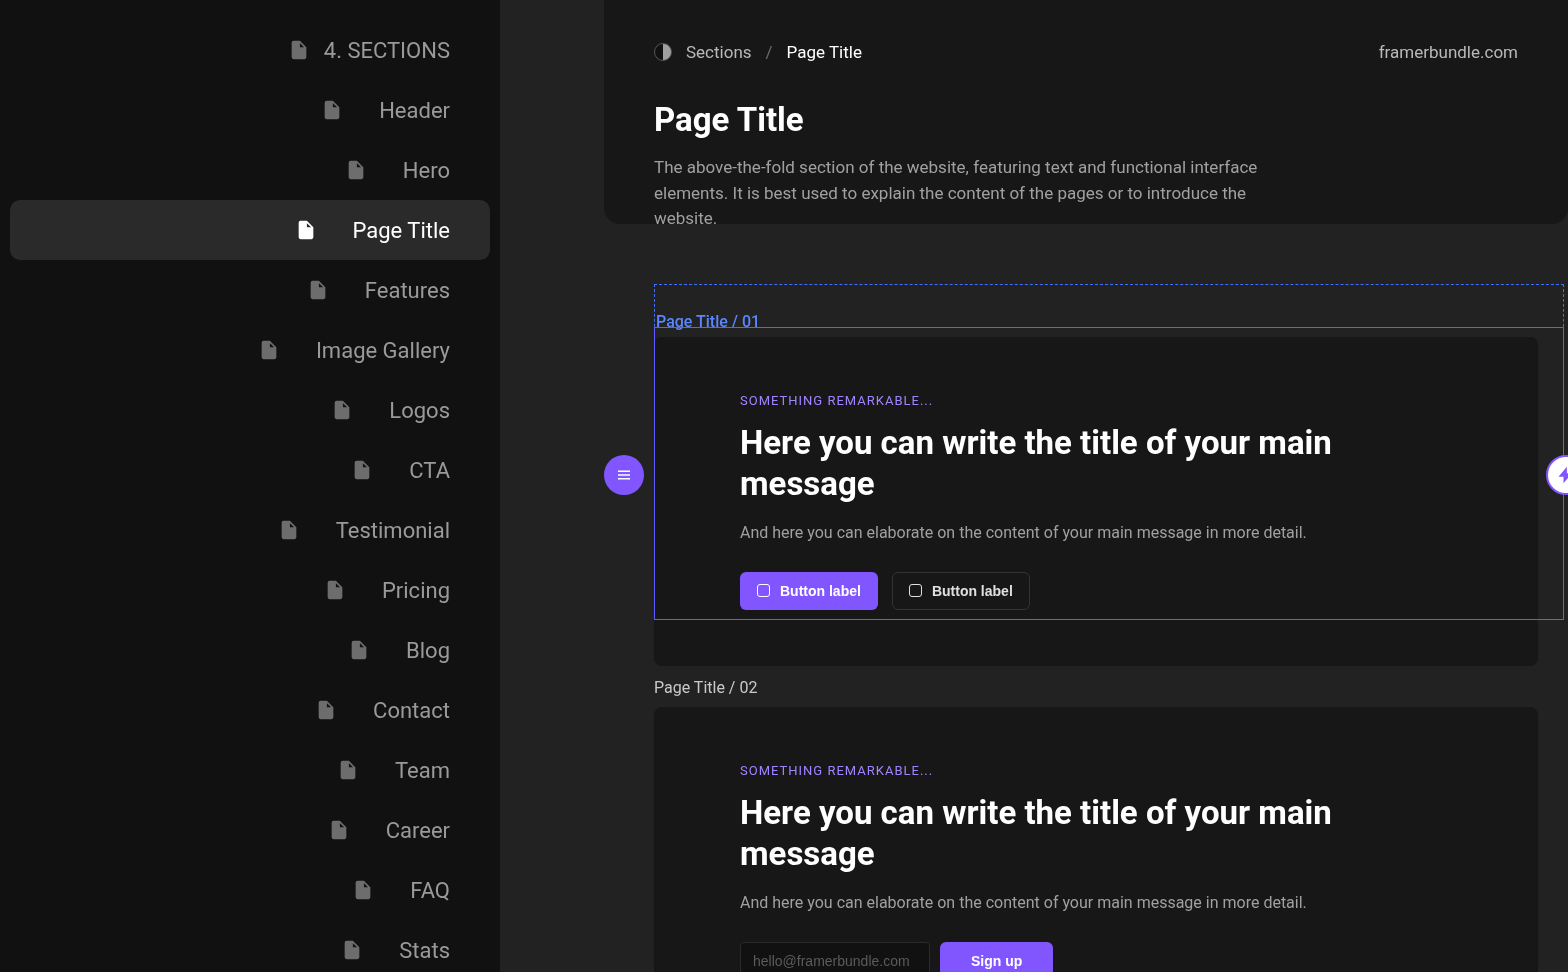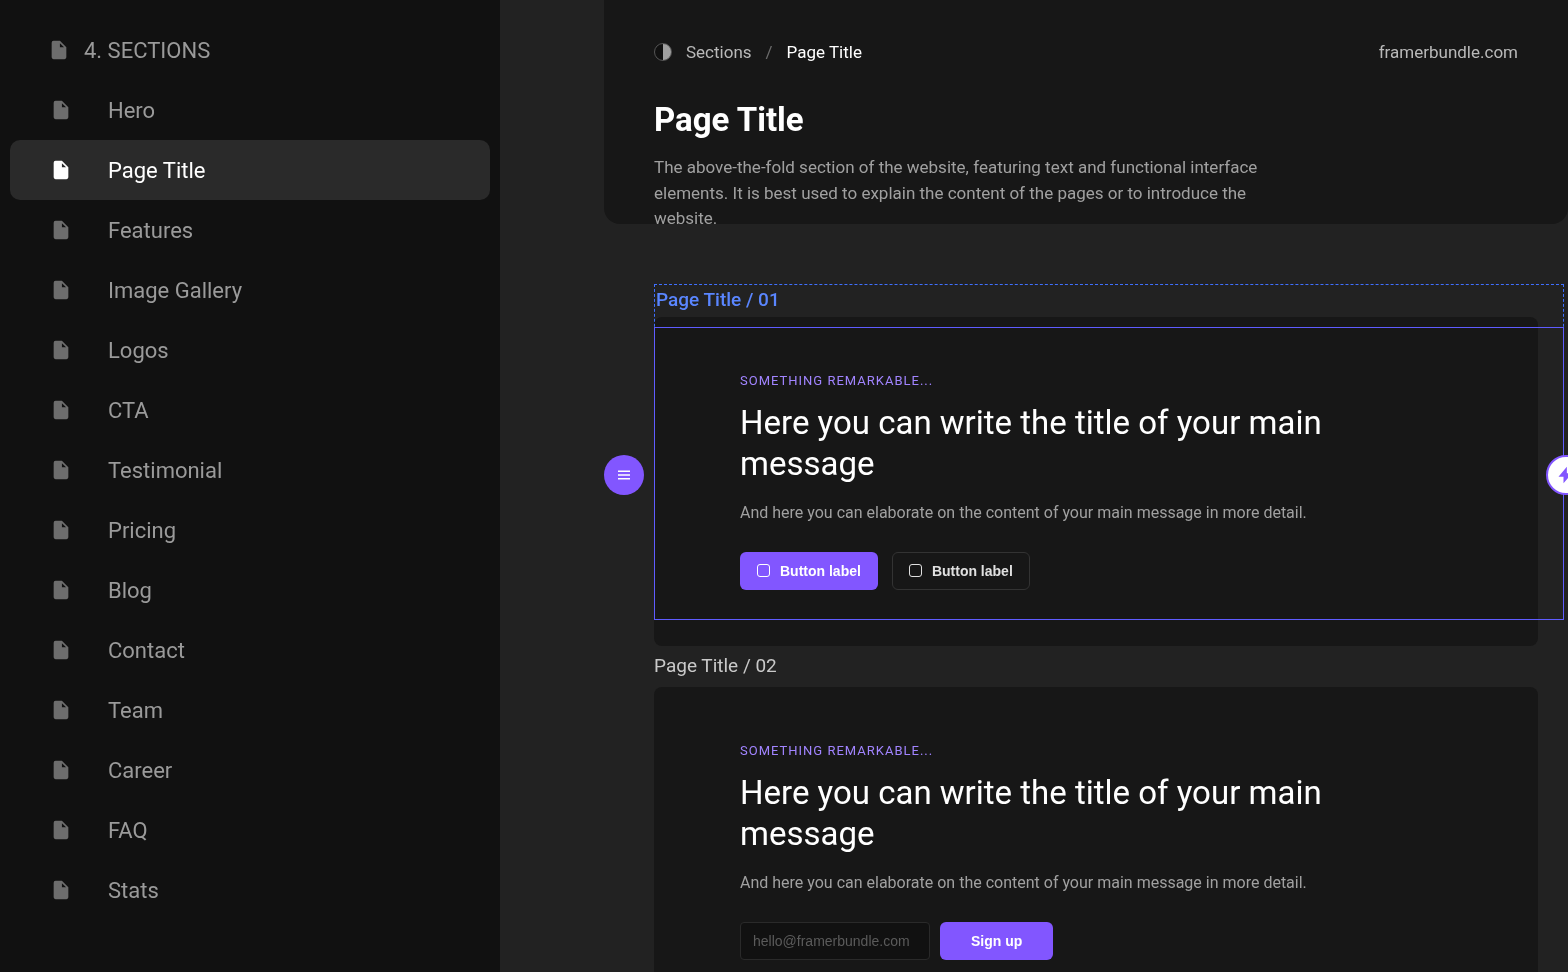--- a/index.html
+++ b/index.html
@@ -28,20 +28,21 @@
   .sidebar-item {
     display: flex;
     align-items: center;
     gap: 24px;
     height: 60px;
     border-radius: 10px;
     padding: 0 40px 0 38px;
     font-size: 22px;
     color: #9a9a9a;
     cursor: pointer;
+    justify-content: flex-end;
   }
   .sidebar-item.section-header .label { margin-left: -10px; }
   .sidebar-item .icon { width: 22px; height: 22px; flex: 0 0 22px; display: flex; }
   .sidebar-item.child { padding-left: 40px; }
   .sidebar-item.child .icon { margin-right: 36px; }
   .sidebar-item.child .label { margin-left: -24px; }
   .sidebar-item.active {
     background: #2a2a2a;
     color: #ffffff;
   }
@@ -126,43 +127,44 @@
     color: #a0a0a0;
     max-width: 640px;
   }
 
   
   .section {
     position: absolute;
     left: 50px;
   }
   .section .section-label {
-    font-size: 19px;
+    font-size: 16px;
     color: #c9c9c9;
     margin-bottom: 10px;
+    margin-top: 24px;
   }
   .section .section-body {
     background: #171717;
     border-radius: 8px;
     padding: 56px 86px;
     width: 884px;
     position: relative;
   }
   .section-body .eyebrow {
     color: #a184ff;
     font-size: 13px;
     font-weight: 400;
     letter-spacing: 1px;
     text-transform: uppercase;
     margin-bottom: 14px;
   }
   .section-body .headline {
     color: #ffffff;
     font-size: 33px;
-    font-weight: 400;
+    font-weight: 700;
     line-height: 1.25;
     margin-bottom: 18px;
   }
   .section-body .subtext {
     color: #a0a0a0;
     font-size: 16px;
     margin-bottom: 30px;
   }
   .section-body .actions {
     display: flex;
@@ -221,20 +223,28 @@
 
     <li class="sidebar-item section-header">
       <span class="icon">
         <svg viewBox="0 0 24 24" width="22" height="22">
             <path d="M13 2H6a2 2 0 0 0-2 2v16a2 2 0 0 0 2 2h12a2 2 0 0 0 2-2V9l-7-7zm0 2.5L17.5 9H13V4.5z"></path>
           </svg>
       </span>
       <span class="label">4. SECTIONS</span>
     </li>
 
+    <li class="sidebar-item child">
+      <span class="icon">
+          <svg viewBox="0 0 24 24" width="22" height="22">
+            <path d="M13 2H6a2 2 0 0 0-2 2v16a2 2 0 0 0 2 2h12a2 2 0 0 0 2-2V9l-7-7zm0 2.5L17.5 9H13V4.5z"></path>
+          </svg>
+        </span>
+      <span class="label">Header</span>
+    </li>
     <li class="sidebar-item child">
       <span class="icon">
           <svg viewBox="0 0 24 24" width="22" height="22">
             <path d="M13 2H6a2 2 0 0 0-2 2v16a2 2 0 0 0 2 2h12a2 2 0 0 0 2-2V9l-7-7zm0 2.5L17.5 9H13V4.5z"></path>
           </svg>
         </span>
       <span class="label">Hero</span>
     </li>
     <li class="sidebar-item child active">
       <span class="icon">

